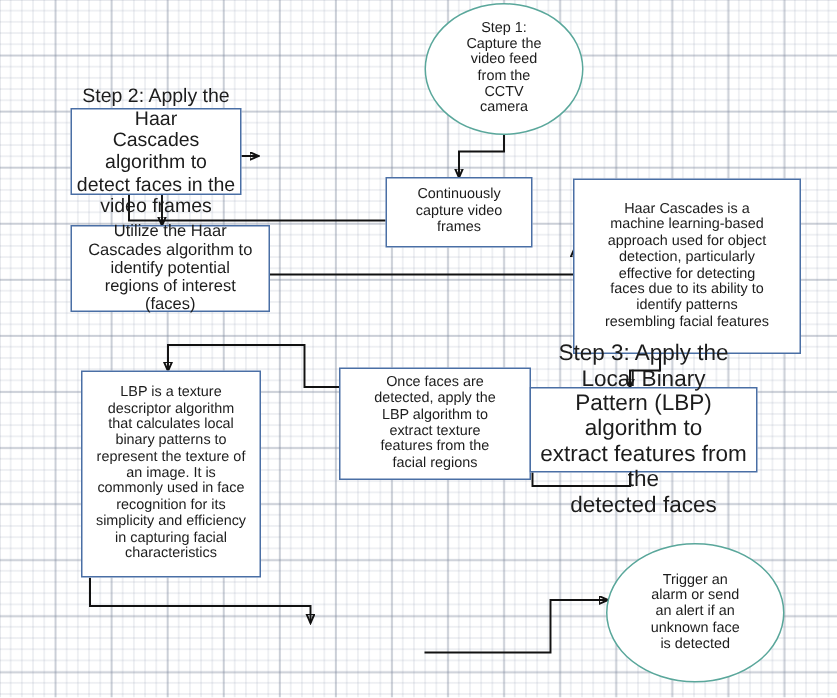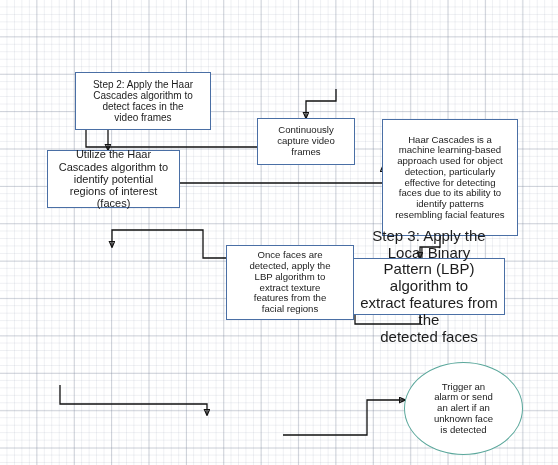--- a/index.html
+++ b/index.html
@@ -90,53 +90,74 @@
 
     <path d="M 420,315 L 420,324 L 355,324 L 355,287" marker-end="url(#arrow)"></path>
 
     <path d="M 226,258 L 203,258 L 203,230 L 112,230 L 112,247" marker-end="url(#arrow)"></path>
 
     <path d="M 60,385 L 60,404 L 207,404 L 207,415" marker-end="url(#arrow)"></path>
 
     <path d="M 283,435 L 367,435 L 367,400 L 405,400" marker-end="url(#arrow)"></path>
   </svg>
 
+  <div class="node ellipse" style="left:283px; top:2px; width:106px; height:88px; font-size:9.6px;">
+    <span class="txt">Step 1:
+Capture the
+video feed
+from the
+CCTV
+camera</span>
+  </div>
 
-  <div class="node rect" style="left:47px; top:72px; width:136px; height:58px; font-size:10px;margin-left:28px;">
+  <div class="node rect" style="left:47px; top:72px; width:114px; height:58px; font-size:13px;">
     <span class="txt">Step 2: Apply the Haar
 Cascades algorithm to
 detect faces in the
 video frames</span>
   </div>
 
   <div class="node rect" style="left:257px; top:118px; width:98px; height:47px; font-size:9.6px;">
     <span class="txt">Continuously
 capture video
 frames</span>
   </div>
 
-  <div class="node rect" style="left:382px; top:119px; width:136px; height:117px; font-size:9.6px;">
+  <div class="node rect" style="left:382px; top:119px; width:152px; height:117px; font-size:9.6px;">
     <span class="txt">Haar Cascades is a
 machine learning-based
 approach used for object
 detection, particularly
 effective for detecting
 faces due to its ability to
 identify patterns
 resembling facial features</span>
   </div>
 
   <div class="node rect" style="left:47px; top:150px; width:133px; height:58px; font-size:11px;">
     <span class="txt">Utilize the Haar
 Cascades algorithm to
 identify potential
 regions of interest
 (faces)</span>
   </div>
 
+  <div class="node rect" style="left:54px; top:247px; width:120px; height:138px; font-size:9.6px;">
+    <span class="txt">LBP is a texture
+descriptor algorithm
+that calculates local
+binary patterns to
+represent the texture of
+an image. It is
+commonly used in face
+recognition for its
+simplicity and efficiency
+in capturing facial
+characteristics</span>
+  </div>
 
   <div class="node rect" style="left:226px; top:245px; width:128px; height:75px; font-size:9.6px;">
     <span class="txt">Once faces are
 detected, apply the
 LBP algorithm to
 extract texture
 features from the
 facial regions</span>
   </div>
 

